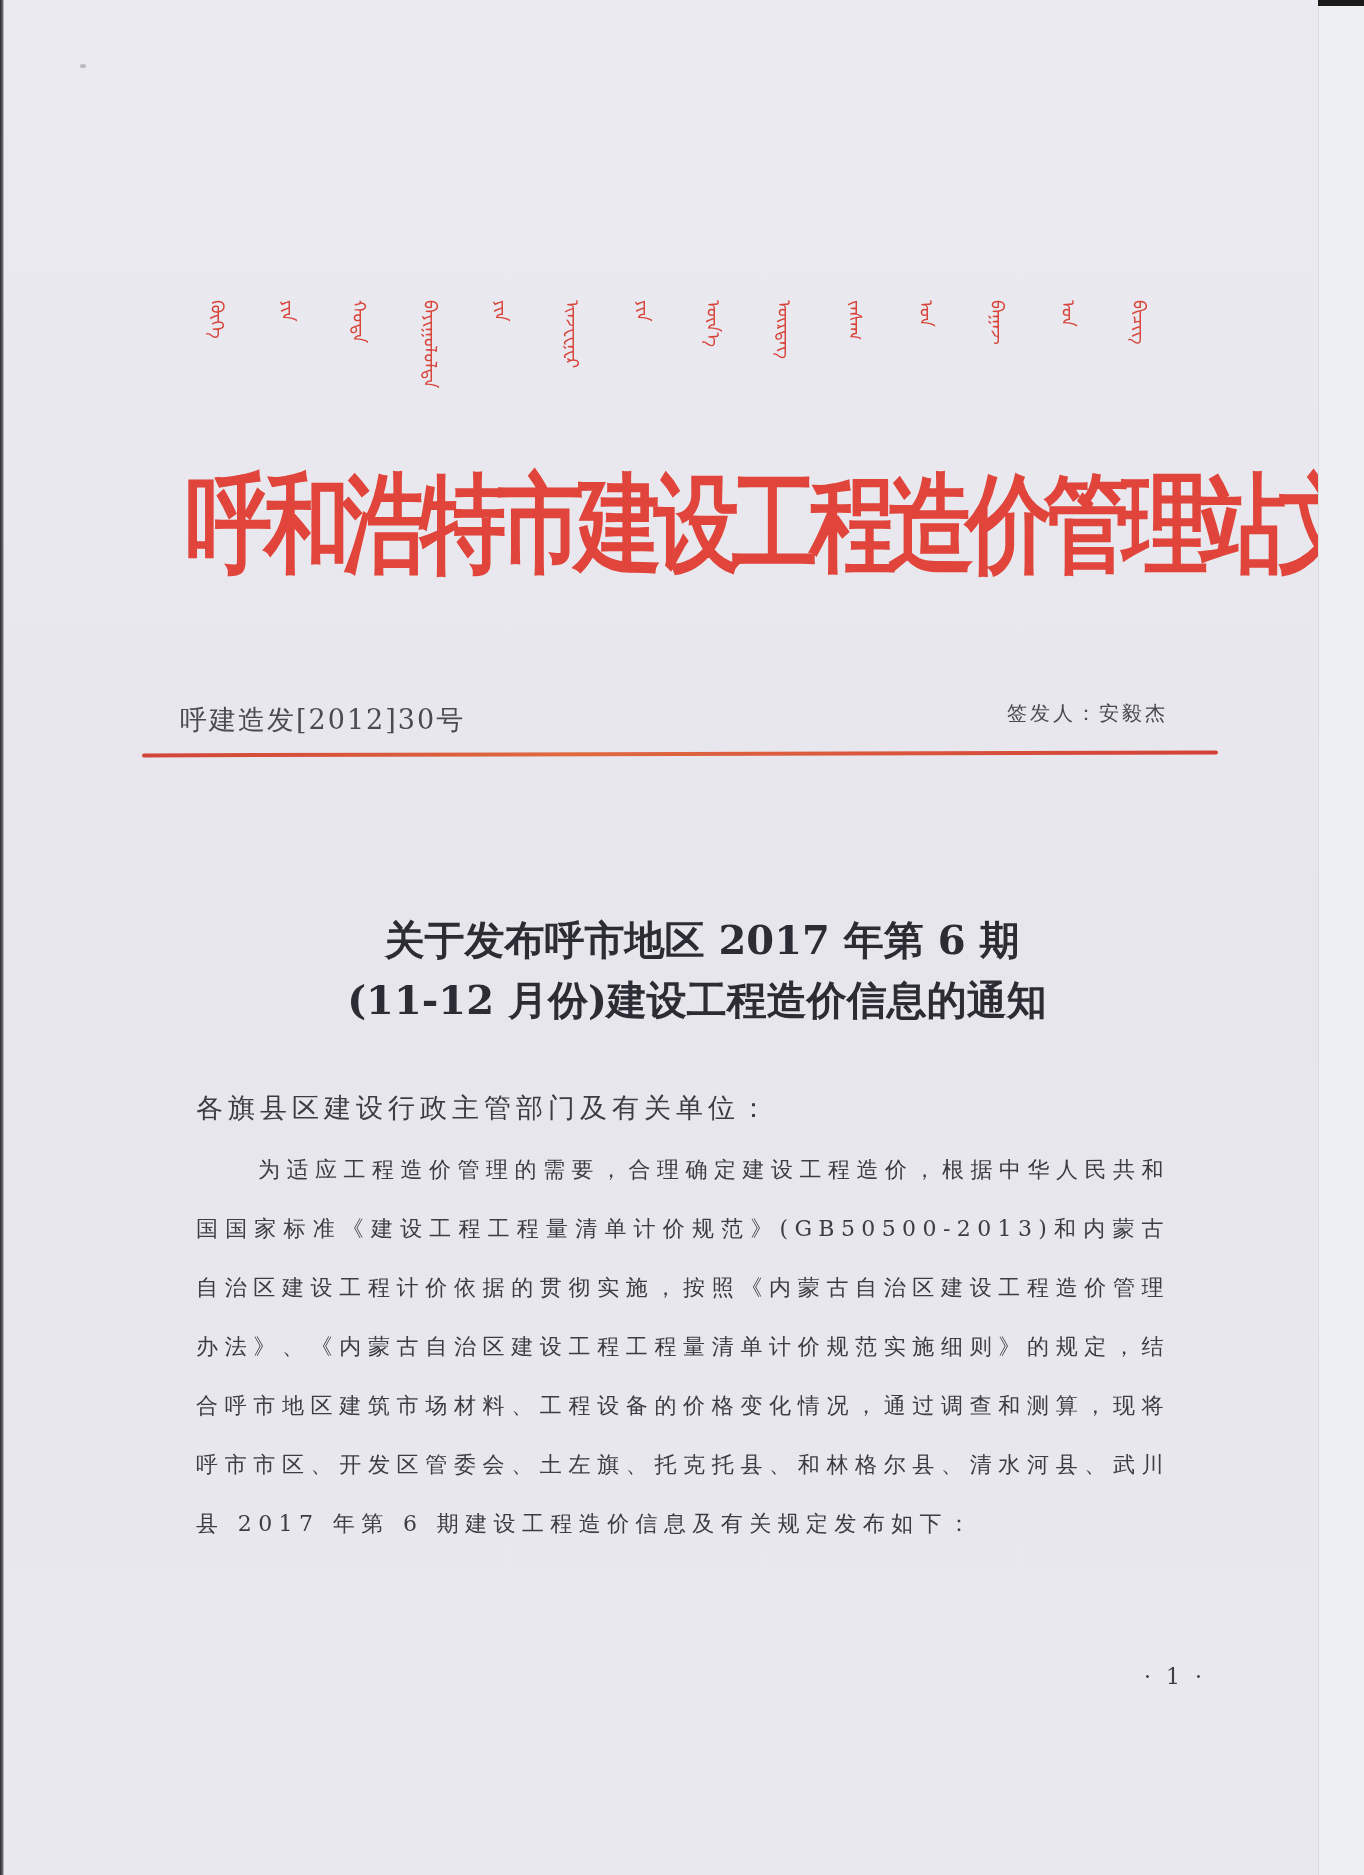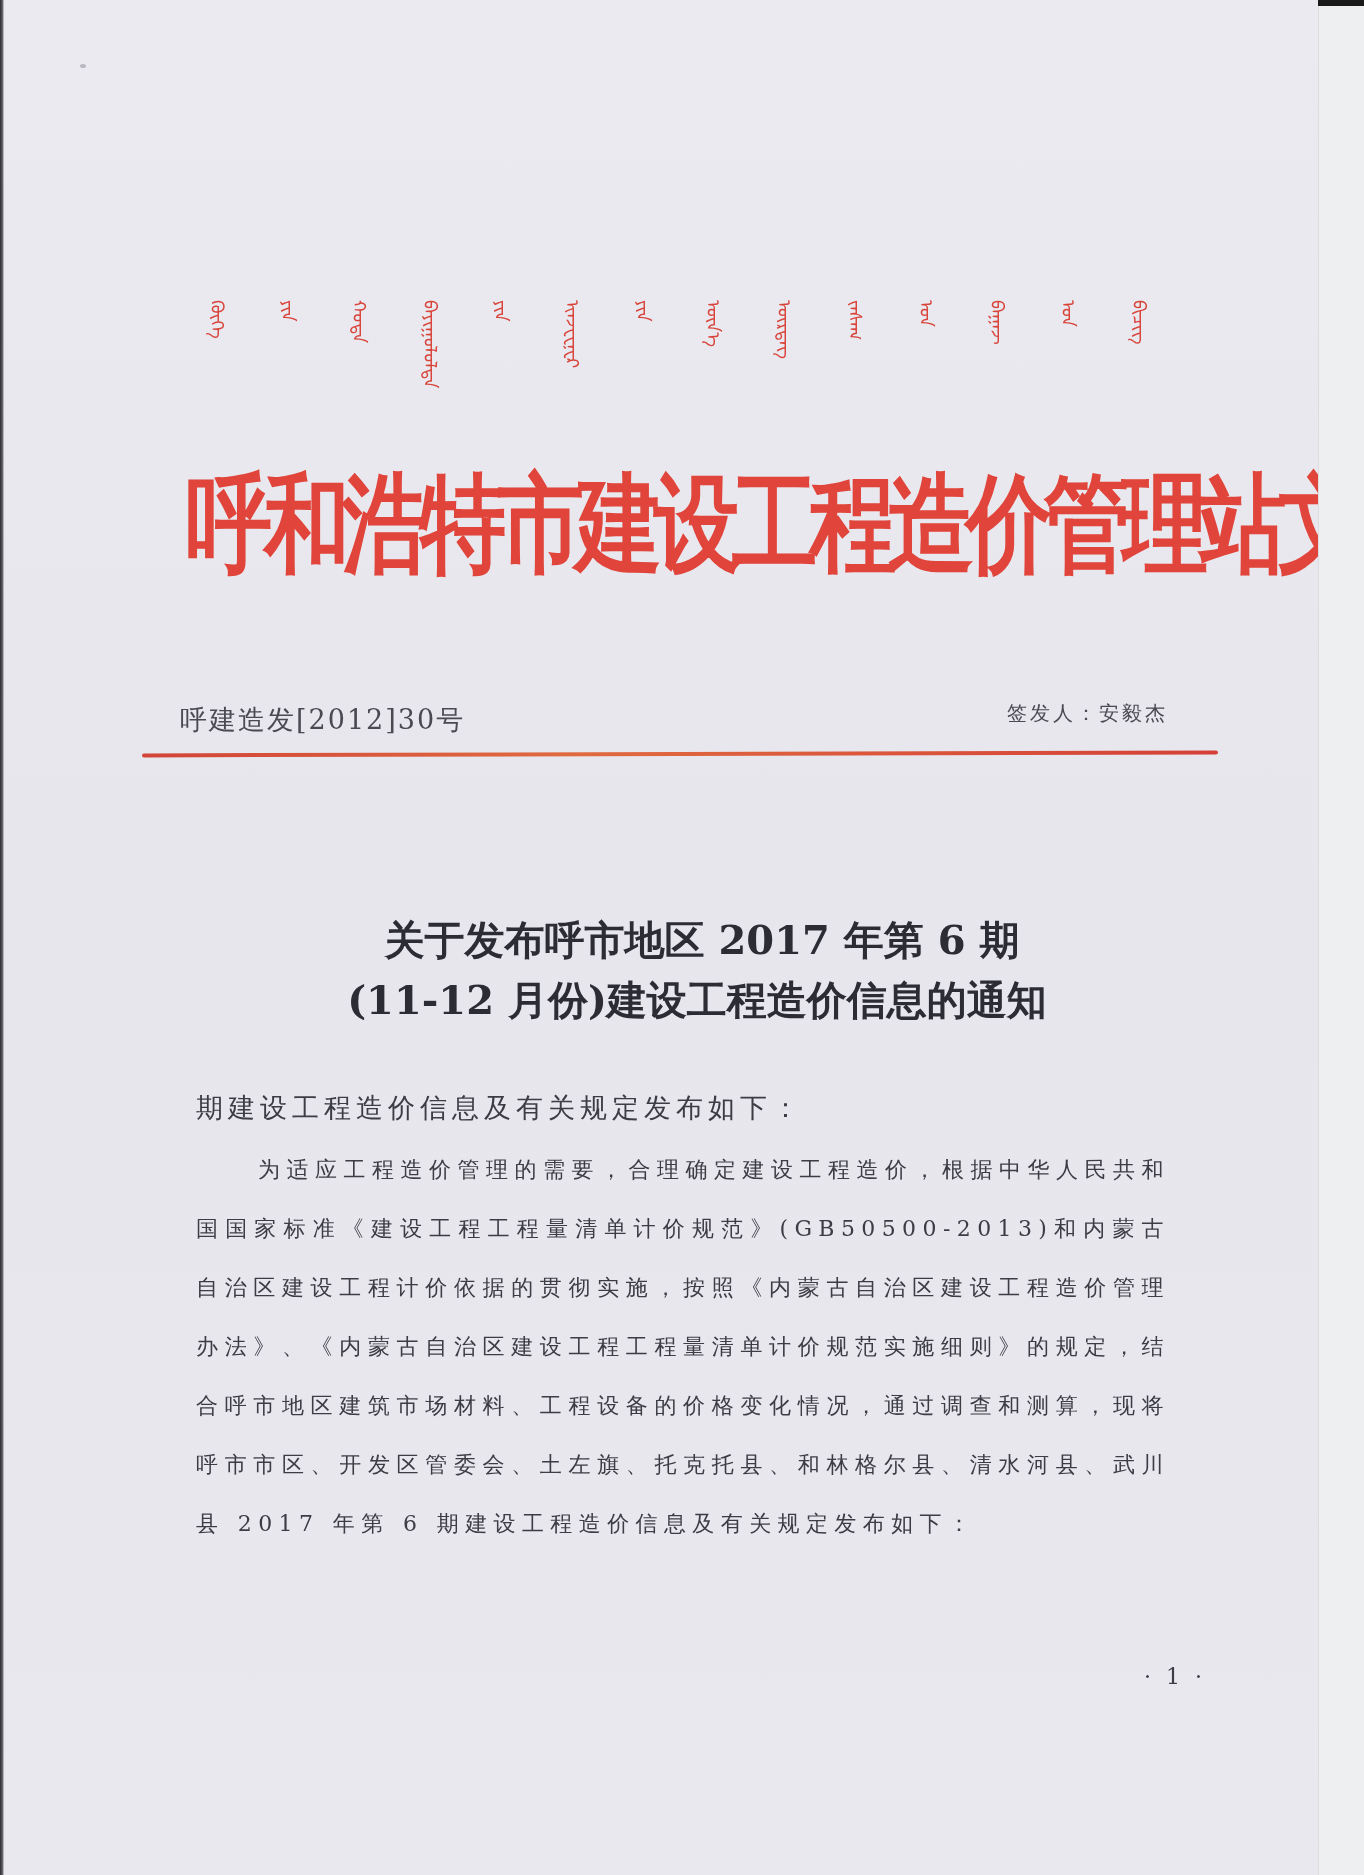--- a/index.html
+++ b/index.html
@@ -108,21 +108,21 @@
 
   <div class="doc-number">呼建造发[2012]30号</div>
   <div class="signer">签发人：安毅杰</div>
   <div class="red-rule"></div>
 
   <div class="notice-title">
     <span class="line1">关于发布呼市地区 2017 年第 6 期</span>
     <span class="line2">(11-12 月份)建设工程造价信息的通知</span>
   </div>
 
-  <div class="salutation">期建设工程造价信息及有关规定发布如下：</div>
+  <div class="salutation">各旗县区建设行政主管部门及有关单位：</div>
 
   <div class="body-text"><span class="indent"></span><span>为适应工程造价管理的需要，合理确定建设工程造价，根据中华人民共和国国家标准《建设工程工程量清单计价规范》(GB50500-2013)和内蒙古自治区建设工程计价依据的贯彻实施，按照《内蒙古自治区建设工程造价管理办法》、《内蒙古自治区建设工程工程量清单计价规范实施细则》的规定，结合呼市地区建筑市场材料、工程设备的价格变化情况，通过调查和测算，现将呼市市区、开发区管委会、土左旗、托克托县、和林格尔县、清水河县、武川县 2017 年第 6 期建设工程造价信息及有关规定发布如下：</span></div>
 
   <div class="page-num">· 1 ·</div>
 </div>
 
 <div class="right-strip"></div>
 <div class="right-corner"></div>
 
 </body></html>

